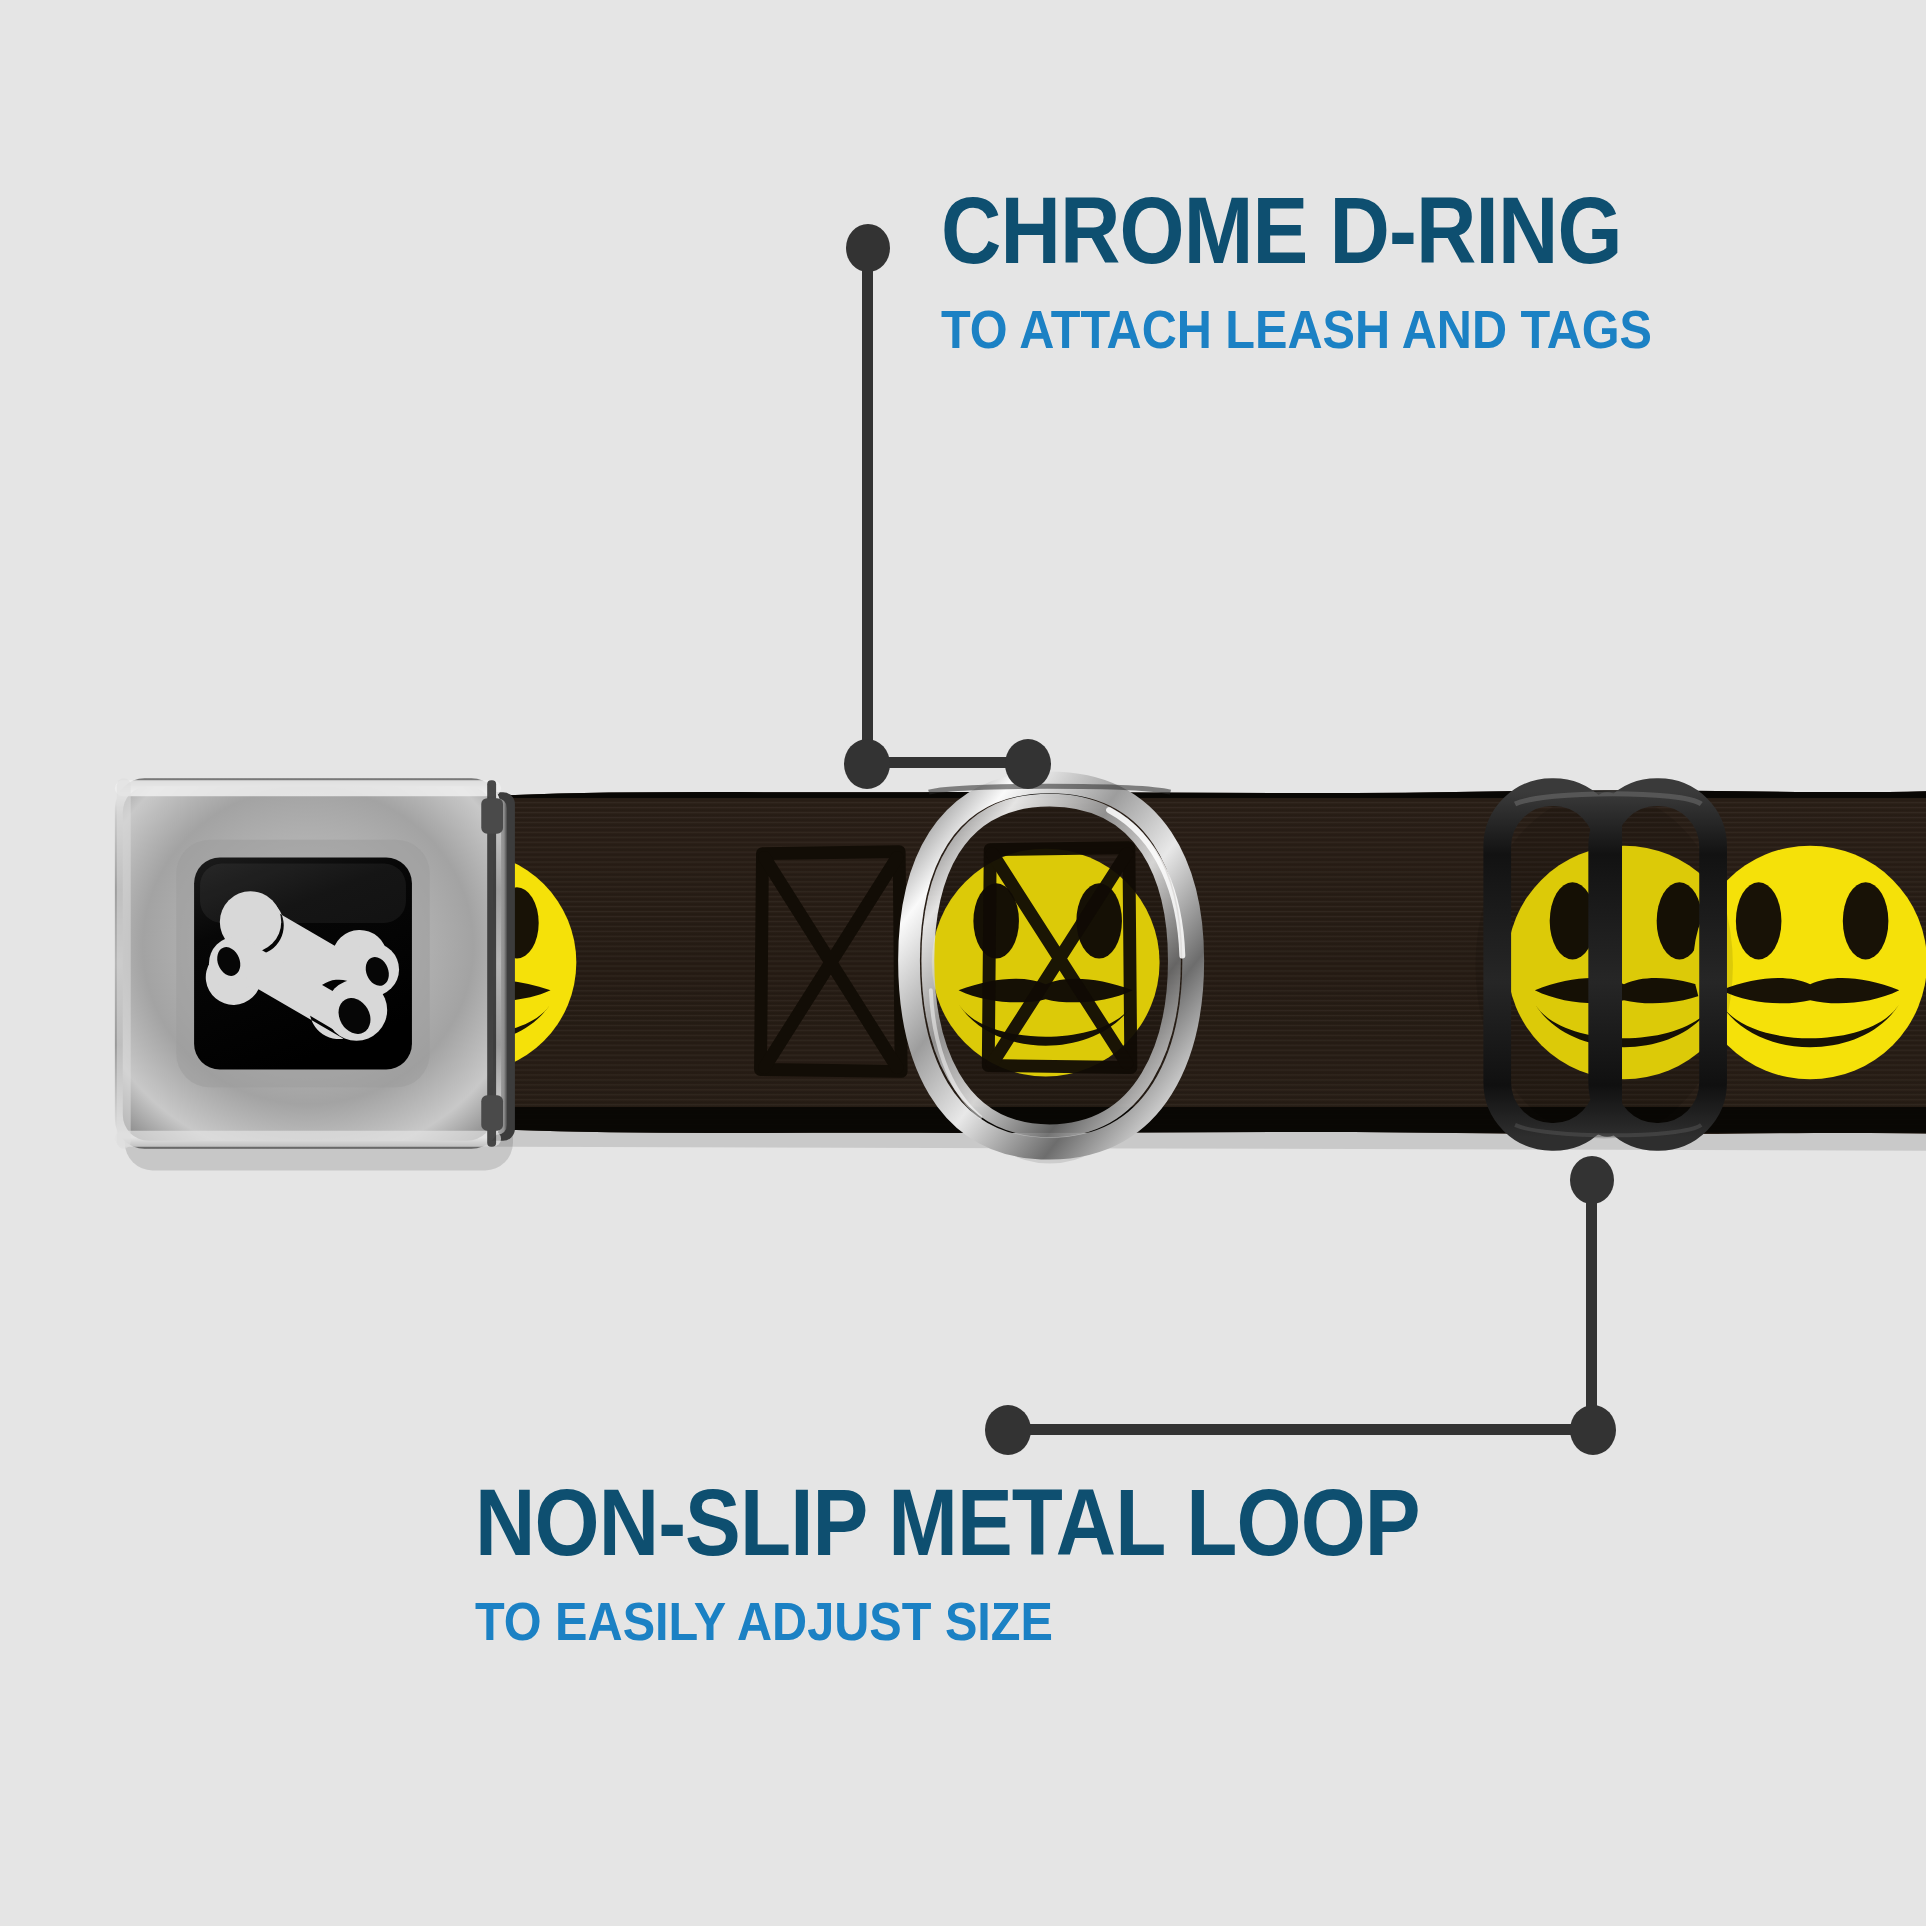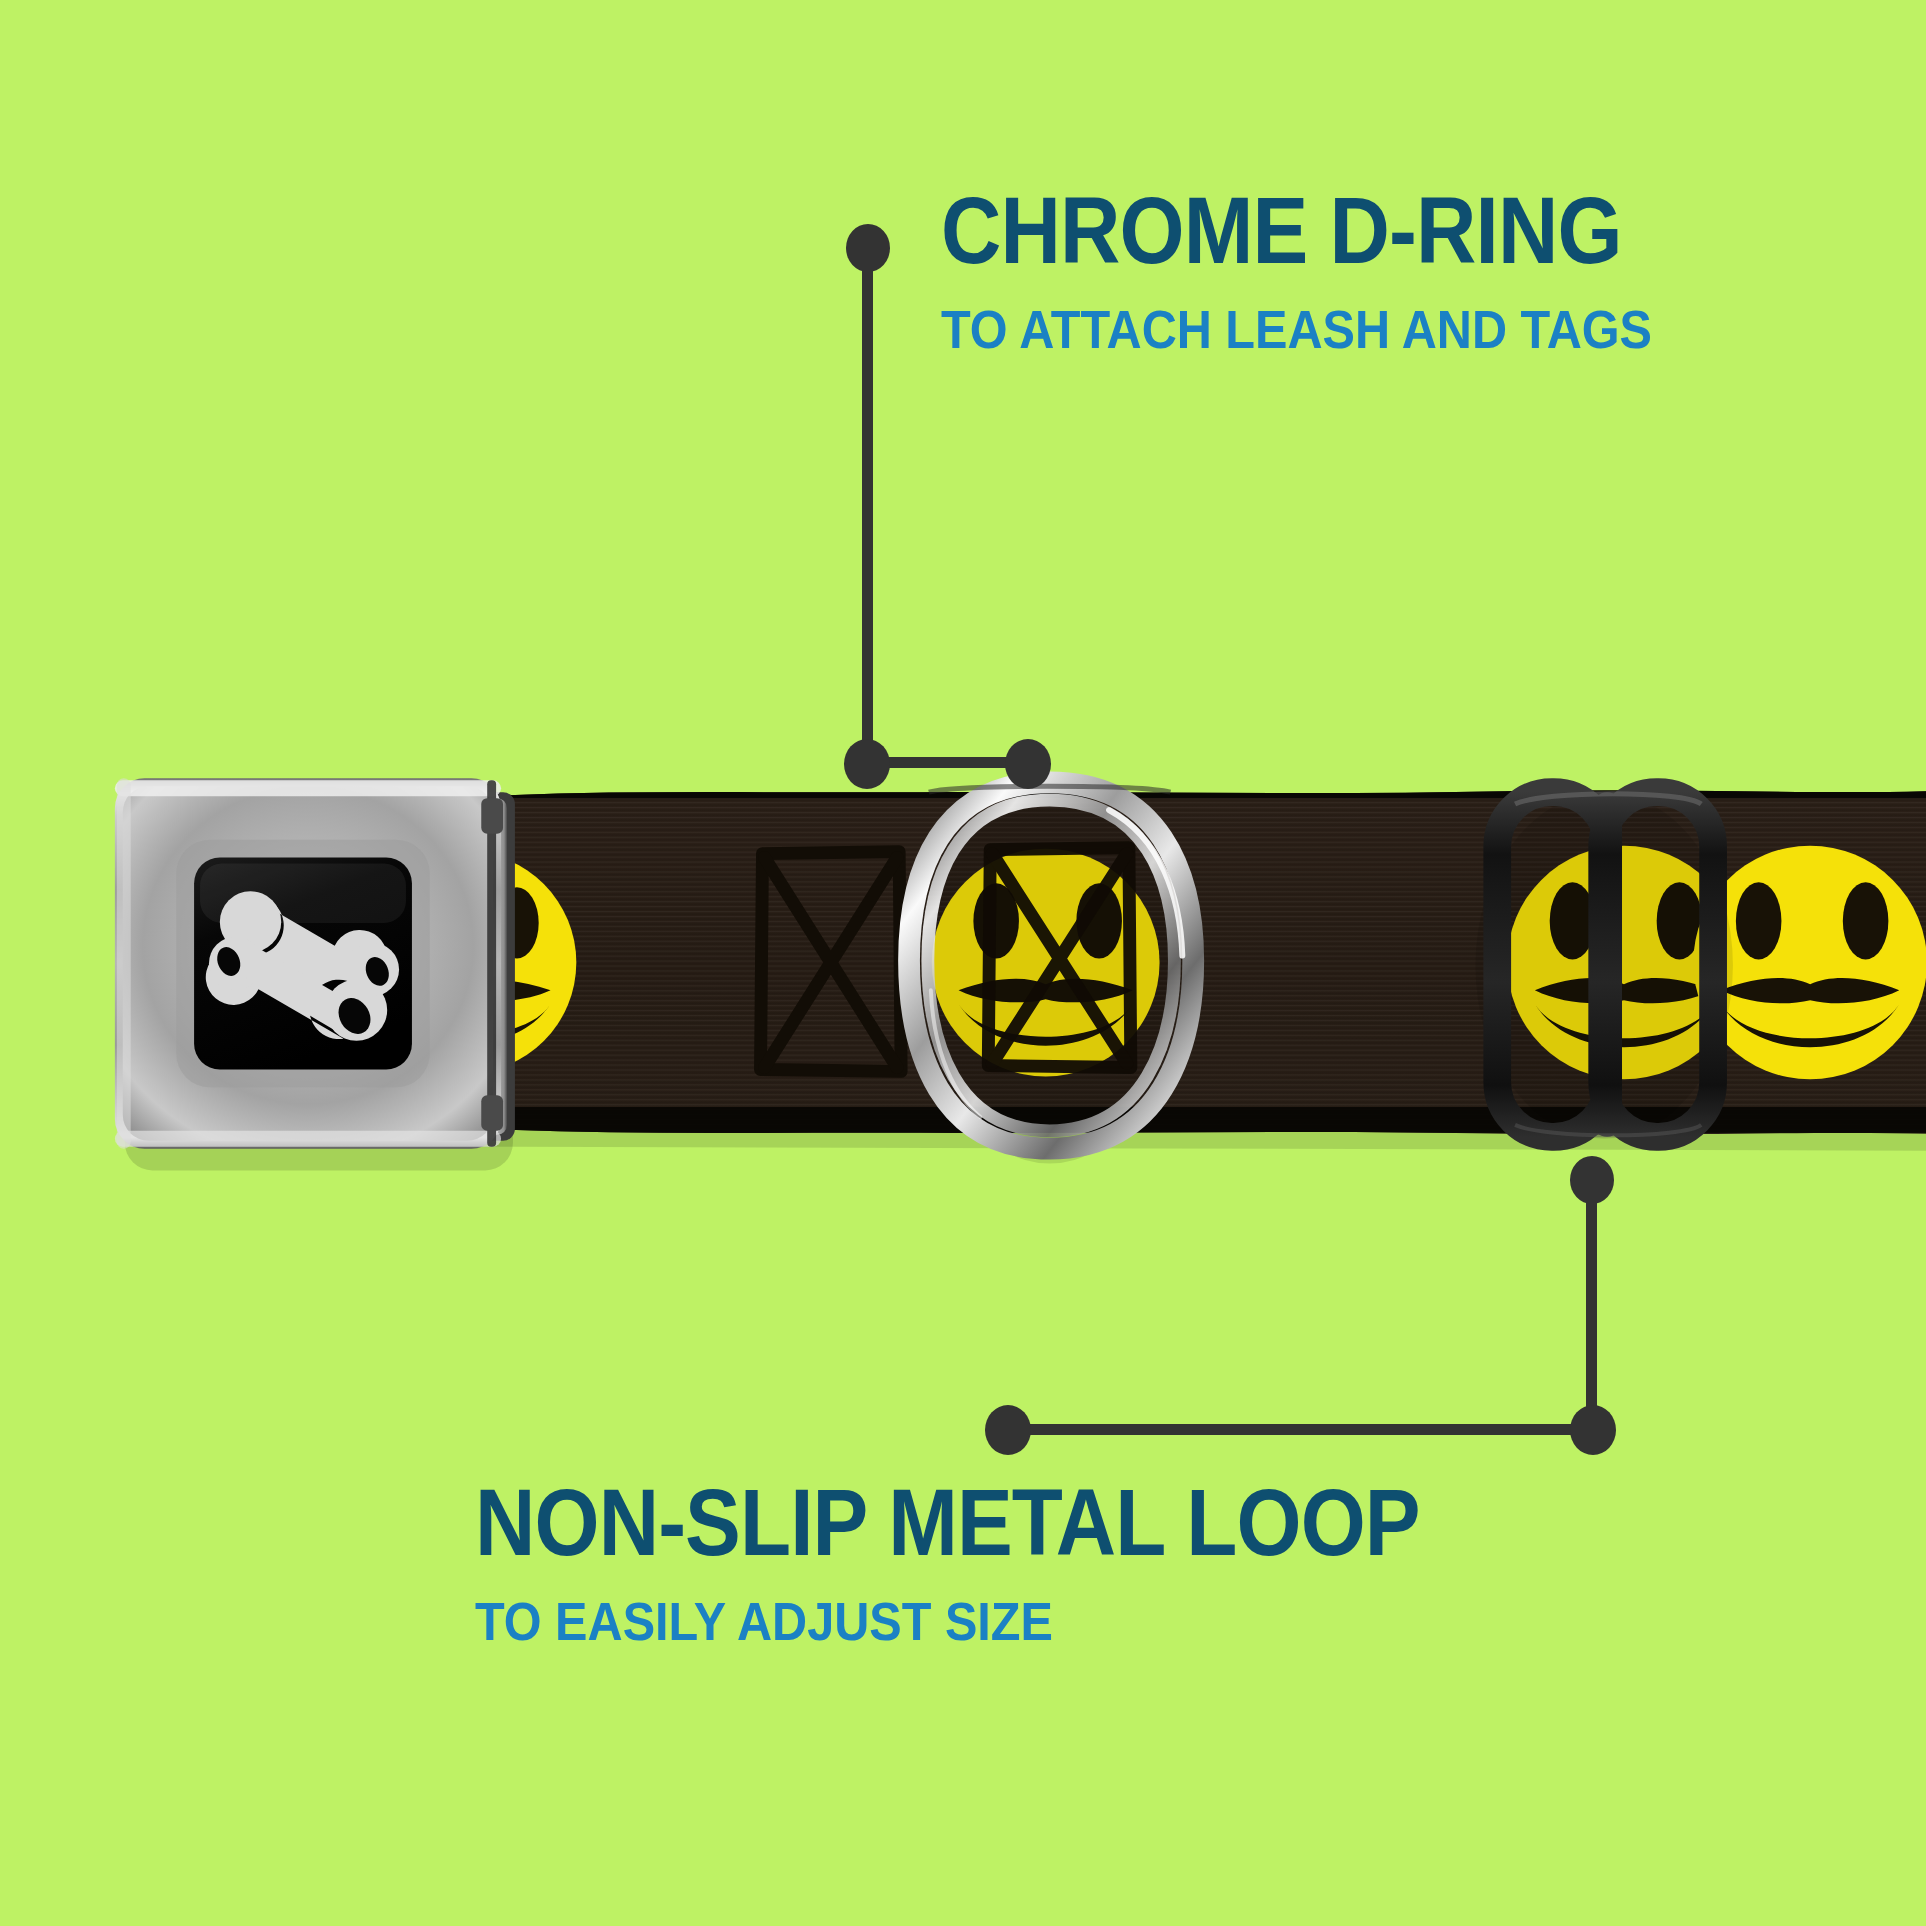--- a/index.html
+++ b/index.html
@@ -8,21 +8,21 @@
     padding: 0;
     background: #ffffff;
   }
   body {
     font-family: "Liberation Sans", sans-serif;
   }
   #stage {
     position: relative;
     width: 1927px;
     height: 1927px;
-    background: #bef264;
+    background: #e5e5e5;
     overflow: hidden;
   }
 
   
   .callout-title {
     position: absolute;
     font-family: "Liberation Sans", sans-serif;
     font-weight: 700;
     letter-spacing: -1px;
     line-height: 1;

